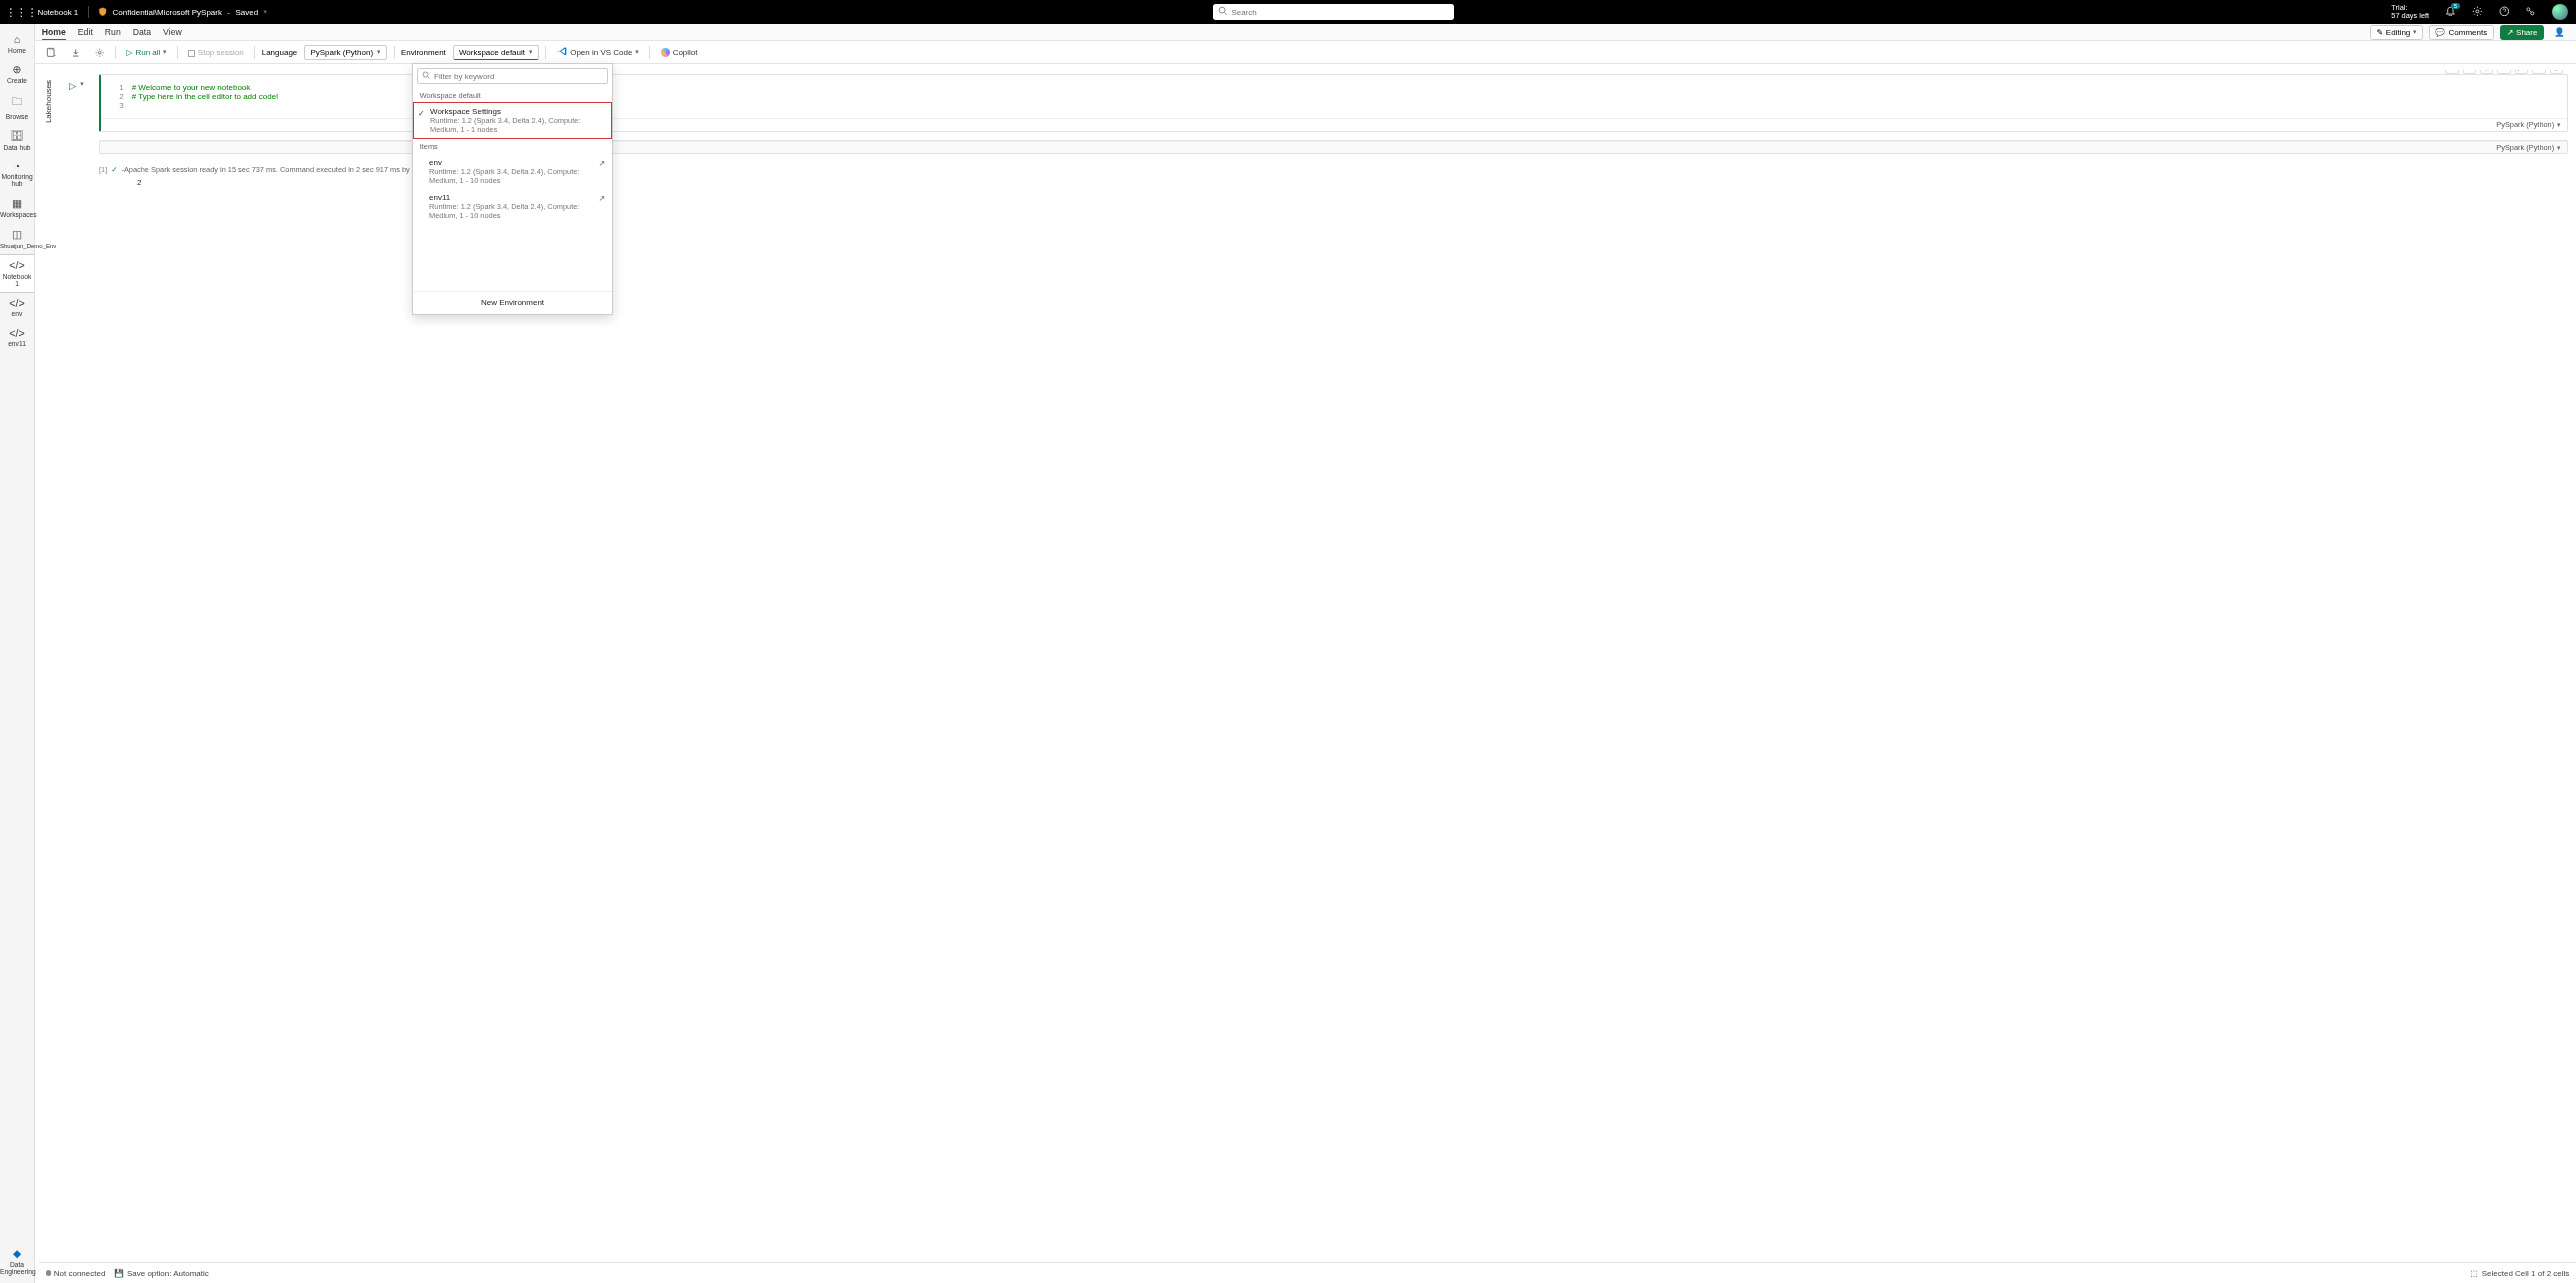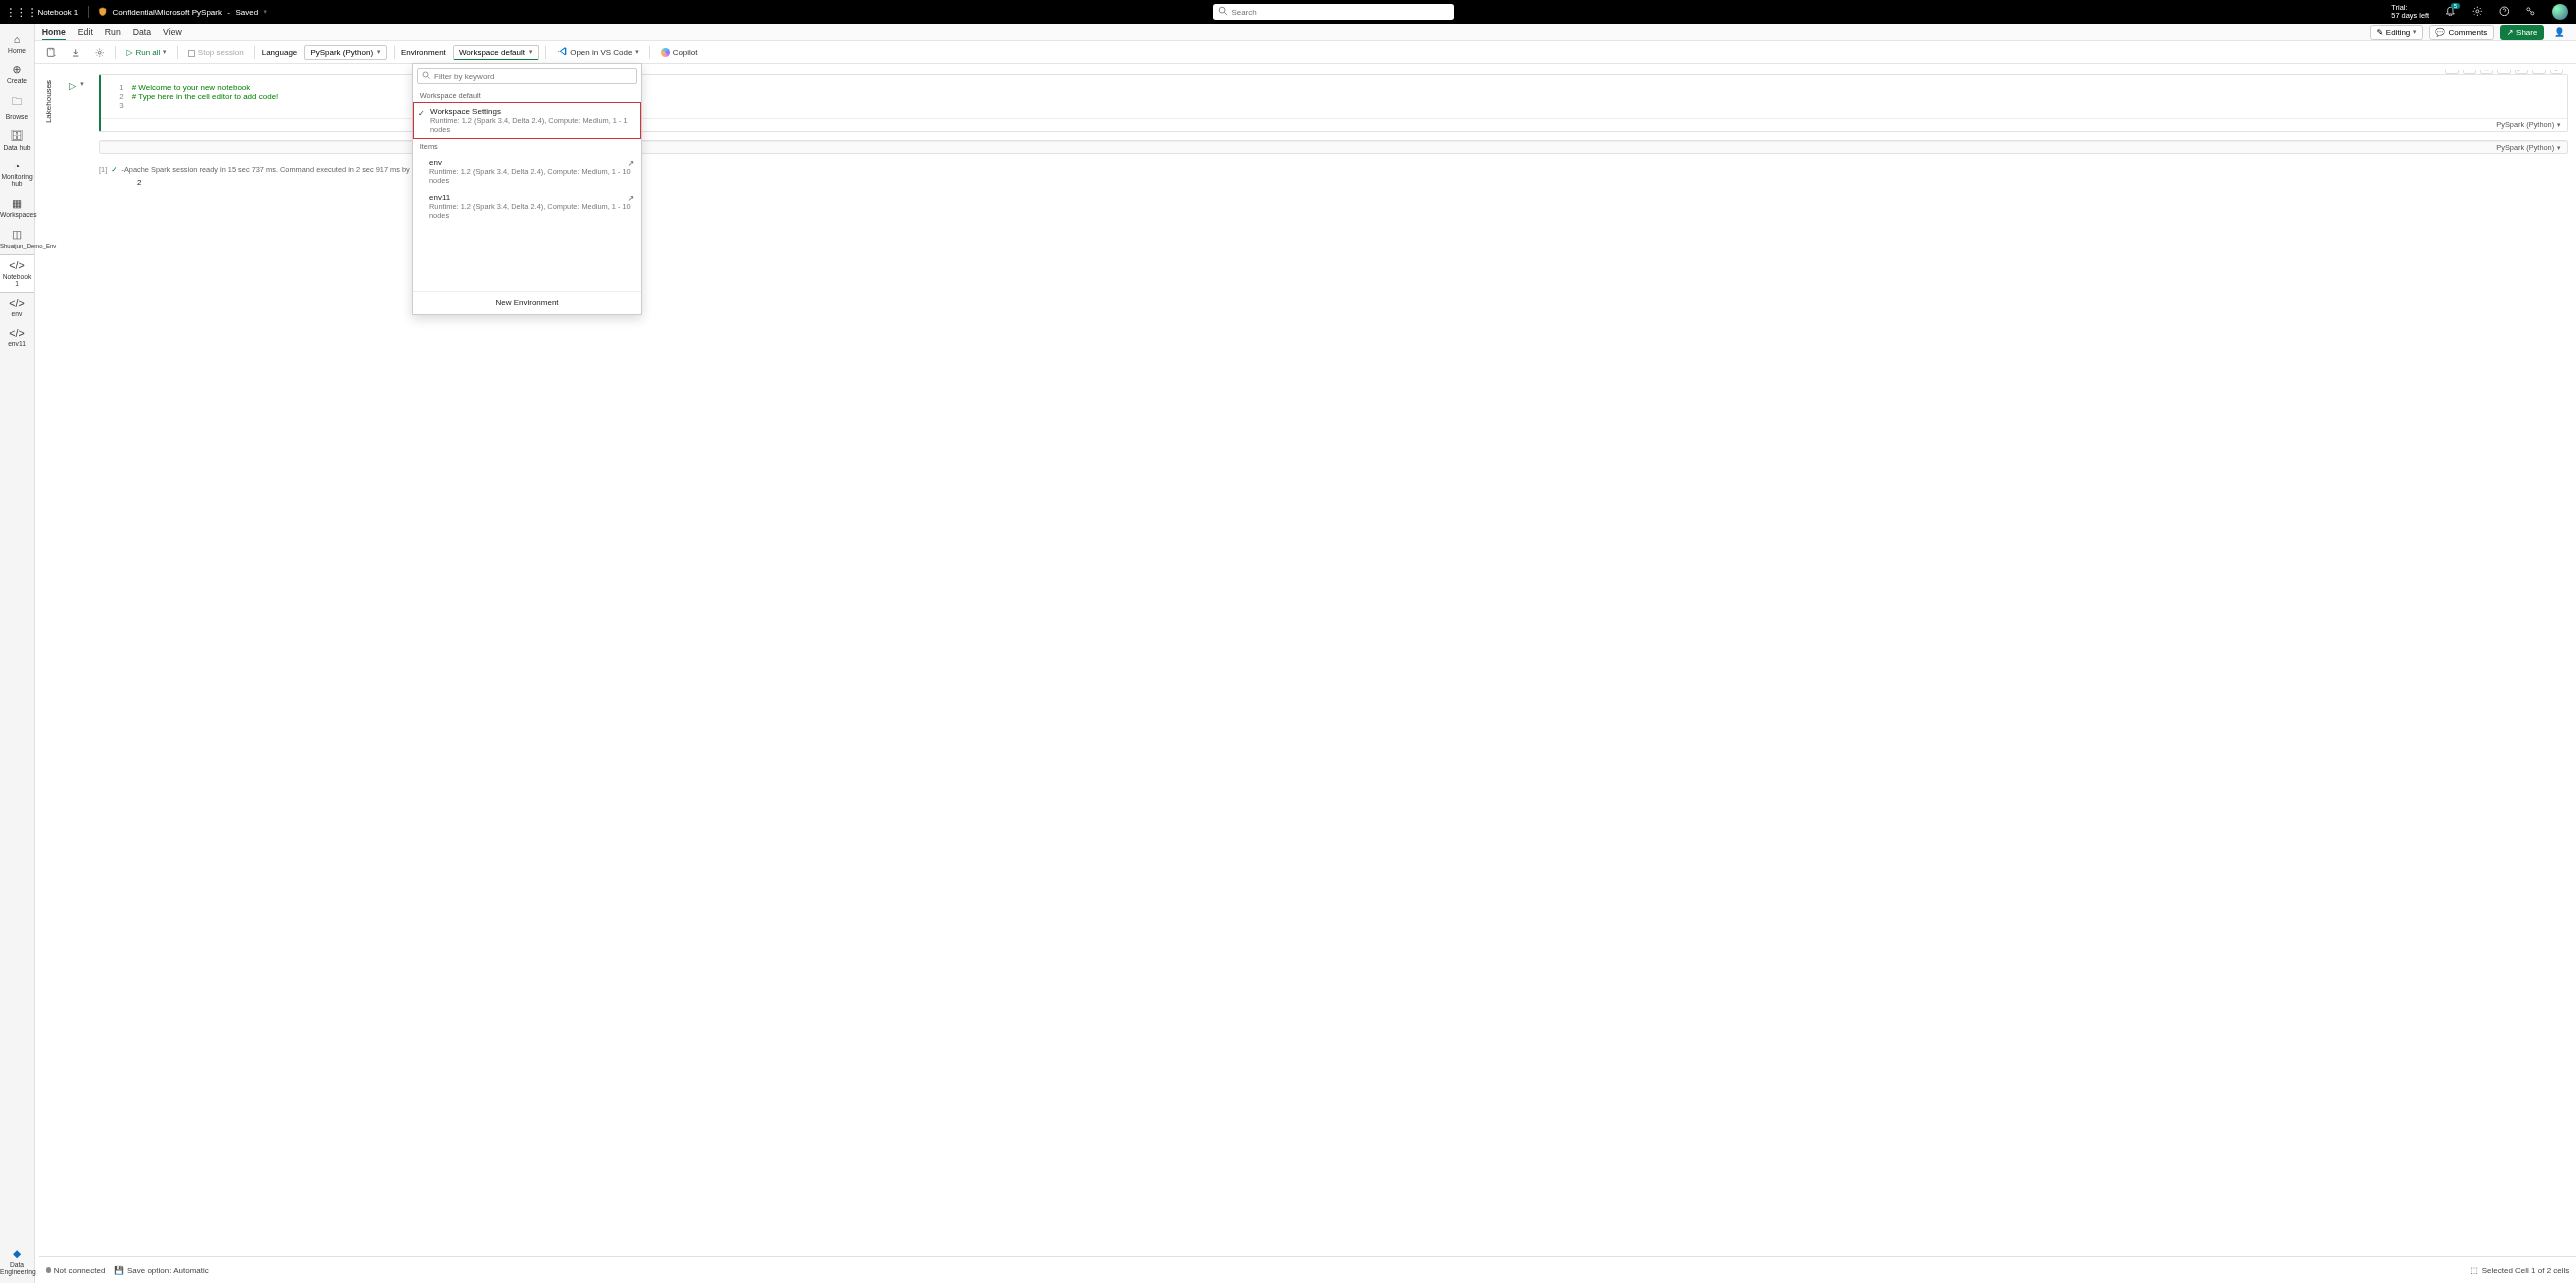--- a/index.html
+++ b/index.html
@@ -40,21 +40,21 @@
 .tb-btn { display: flex; align-items: center; gap: 2.7px; padding: 2px 4px; cursor: pointer; color: #333; border-radius: 2px; }
 .tb-run { color: #107c41; }
 .tb-sep { width: 0.7px; height: 13.4px; background: #ddd; }
 .tb-stop { color: #aaa; align-items: flex-end; }
 .stop-sq { width: 6.7px; height: 6.7px; border: 0.7px solid #aaa; display: inline-block; }
 .lang-select { border: 0.7px solid #ccc; padding: 2px 5.4px; border-radius: 2px; background: #fff; display: flex; align-items: center; gap: 4px; cursor: pointer; }
 .vscode-ico { color: #0078d4; font-size: 10.7px; }
 .copilot-ico { width: 9.4px; height: 9.4px; border-radius: 50%; background: conic-gradient(#4cc2ff, #8e6fff, #ff8ec7, #ffb84c, #4cc2ff); }
 
 
-.env-dd { position: absolute; top: 63px; left: 412px; width: 230px; background: #fff; border: 0.7px solid #ccc; box-shadow: 0 4px 10.7px rgba(0,0,0,.15); font-size: 8px; z-index: 50; }
+.env-dd { position: absolute; top: 63px; left: 412px; width: 201px; background: #fff; border: 0.7px solid #ccc; box-shadow: 0 4px 10.7px rgba(0,0,0,.15); font-size: 8px; z-index: 50; }
 .env-search { margin: 4px; border: 0.7px solid #ccc; border-radius: 2px; height: 16px; display: flex; align-items: center; padding: 0 4px; gap: 4px; }
 .env-search input { border: none; outline: none; flex: 1; font-size: 8px; }
 .env-section { padding: 2.7px 6.7px; color: #666; font-size: 7.4px; }
 .env-item { padding: 4px 6.7px 4px 16px; position: relative; cursor: pointer; }
 .env-item .chk { position: absolute; left: 4px; top: 5.4px; color: #333; font-size: 8px; }
 .env-item.highlight { border: 1px solid #d13438; margin: 0; }
 .env-item .env-name { color: #222; }
 .env-item .env-detail { color: #777; font-size: 7.4px; margin-top: 0; }
 .env-item .open-ext { position: absolute; right: 6.7px; top: 5.4px; color: #666; font-size: 8px; }
 .env-new { border-top: 0.7px solid #eee; text-align: center; padding: 6.7px 0; cursor: pointer; color: #222; margin-top: 67px; }
@@ -80,21 +80,21 @@
 .cell-toolbar { position: absolute; top: -14.8px; right: 4px; display: flex; gap: 4px; align-items: center; }
 .cell-toolbar .ct-btn { width: 13.4px; height: 13.4px; display: flex; align-items: center; justify-content: center; border: 0.7px solid #ddd; border-radius: 2px; background: #fff; font-size: 7.4px; color: #555; cursor: pointer; }
 
 .out-block { margin: 0 5.4px 8px 39px; font-family: Consolas, monospace; font-size: 8px; }
 .out-meta { display: flex; align-items: center; gap: 4px; color: #666; font-size: 7.4px; padding: 2.7px 0; }
 .out-idx { color: #888; }
 .out-ok { color: #107c41; }
 .out-val { padding: 1.3px 0 2.7px 38px; color: #222; }
 
 
-.statusbar { position: absolute; bottom: 0; left: 39px; right: 0; height: 27px; border-top: 0.7px solid #e0e0e0; display: flex; align-items: center; padding: 0 6.7px; font-size: 8px; color: #444; background: #fff; gap: 9.4px; }
+.statusbar { position: absolute; bottom: 0; left: 39px; right: 0; height: 21px; border-top: 0.7px solid #e0e0e0; display: flex; align-items: center; padding: 0 6.7px; font-size: 8px; color: #444; background: #fff; gap: 9.4px; }
 .sb-dot { width: 5.4px; height: 5.4px; border-radius: 50%; background: #888; display: inline-block; margin-right: 2.7px; }
 .sb-right { margin-left: auto; display: flex; align-items: center; gap: 4px; }
 
 .chev { font-size: 6.7px; color: #666; }
 </style>
 </head>
 <body>
 
 <div class="topbar">
   <div class="waffle">⋮⋮⋮</div>

